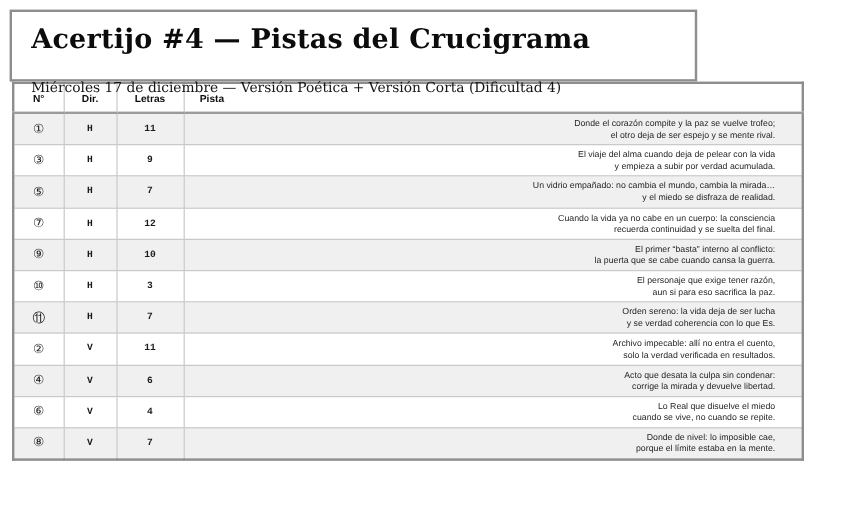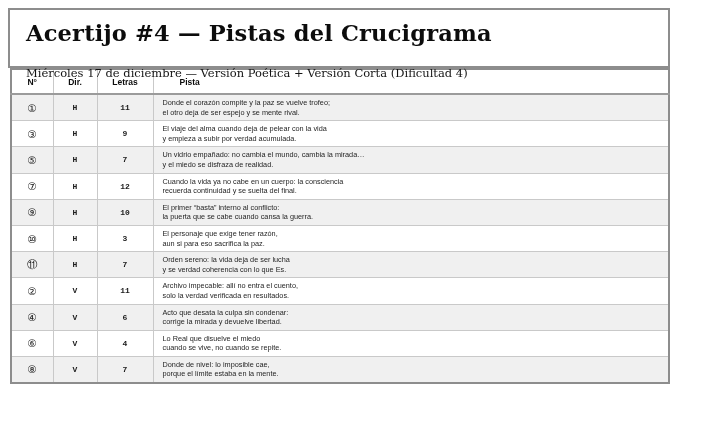--- a/index.html
+++ b/index.html
@@ -10,21 +10,21 @@
     font-family: "Liberation Sans", sans-serif;
     color: #000;
     position: relative;
     overflow: hidden;
   }
   .page { padding: 8px; }
 
   
   .header-box {
     border: 2px solid #8d8d8d;
-    width: 662px;
+    width: 573px;
     height: 60px;
     padding: 10px 16px 8px 16px;
     background: #ffffff;
   }
   .page-title {
     font-family: "DejaVu Serif", "Liberation Serif", serif;
     font-weight: bold;
     font-size: 22.5px;
     line-height: 26px;
     color: #0c0c0c;
@@ -69,42 +69,43 @@
     font-weight: bold;
     font-size: 8.5px;
     height: 25px;
     text-align: center;
     border-bottom: 2px solid #9b9b9b;
     background: #ffffff;
     color: #0c0c0c;
   }
   .clue-table thead th.h-pista {
     text-align: left;
-    padding-left: 26px;
+    padding-left: 13px;
   }
   .clue-table tbody tr { height: 25px; }
   .clue-table tbody tr:nth-child(odd) { background: #f0f0f0; }
   td.num-cell {
     text-align: center;
     font-family: "DejaVu Sans", sans-serif;
     font-size: 10.5px;
     color: #1a1a1a;
   }
   td.dir-cell, td.letras-cell {
     text-align: center;
     font-family: "Liberation Mono", "DejaVu Sans Mono", monospace;
     font-weight: bold;
     font-size: 8px;
     color: #1a1a1a;
   }
   td.pista-cell {
-    padding: 3px 9px;
+    padding: 3px 22px;
     font-size: 7.3px;
     line-height: 9.6px;
     color: #1f1f1f;
+    text-align: right;
   }
 </style>
 </head>
 <body>
 
 <div class="page">
 
   <div class="header-box">
     <div class="page-title">Acertijo #4 — Pistas del Crucigrama</div>
     <div class="page-subtitle">Miércoles 17 de diciembre — Versión Poética + Versión Corta (Dificultad 4)</div>

